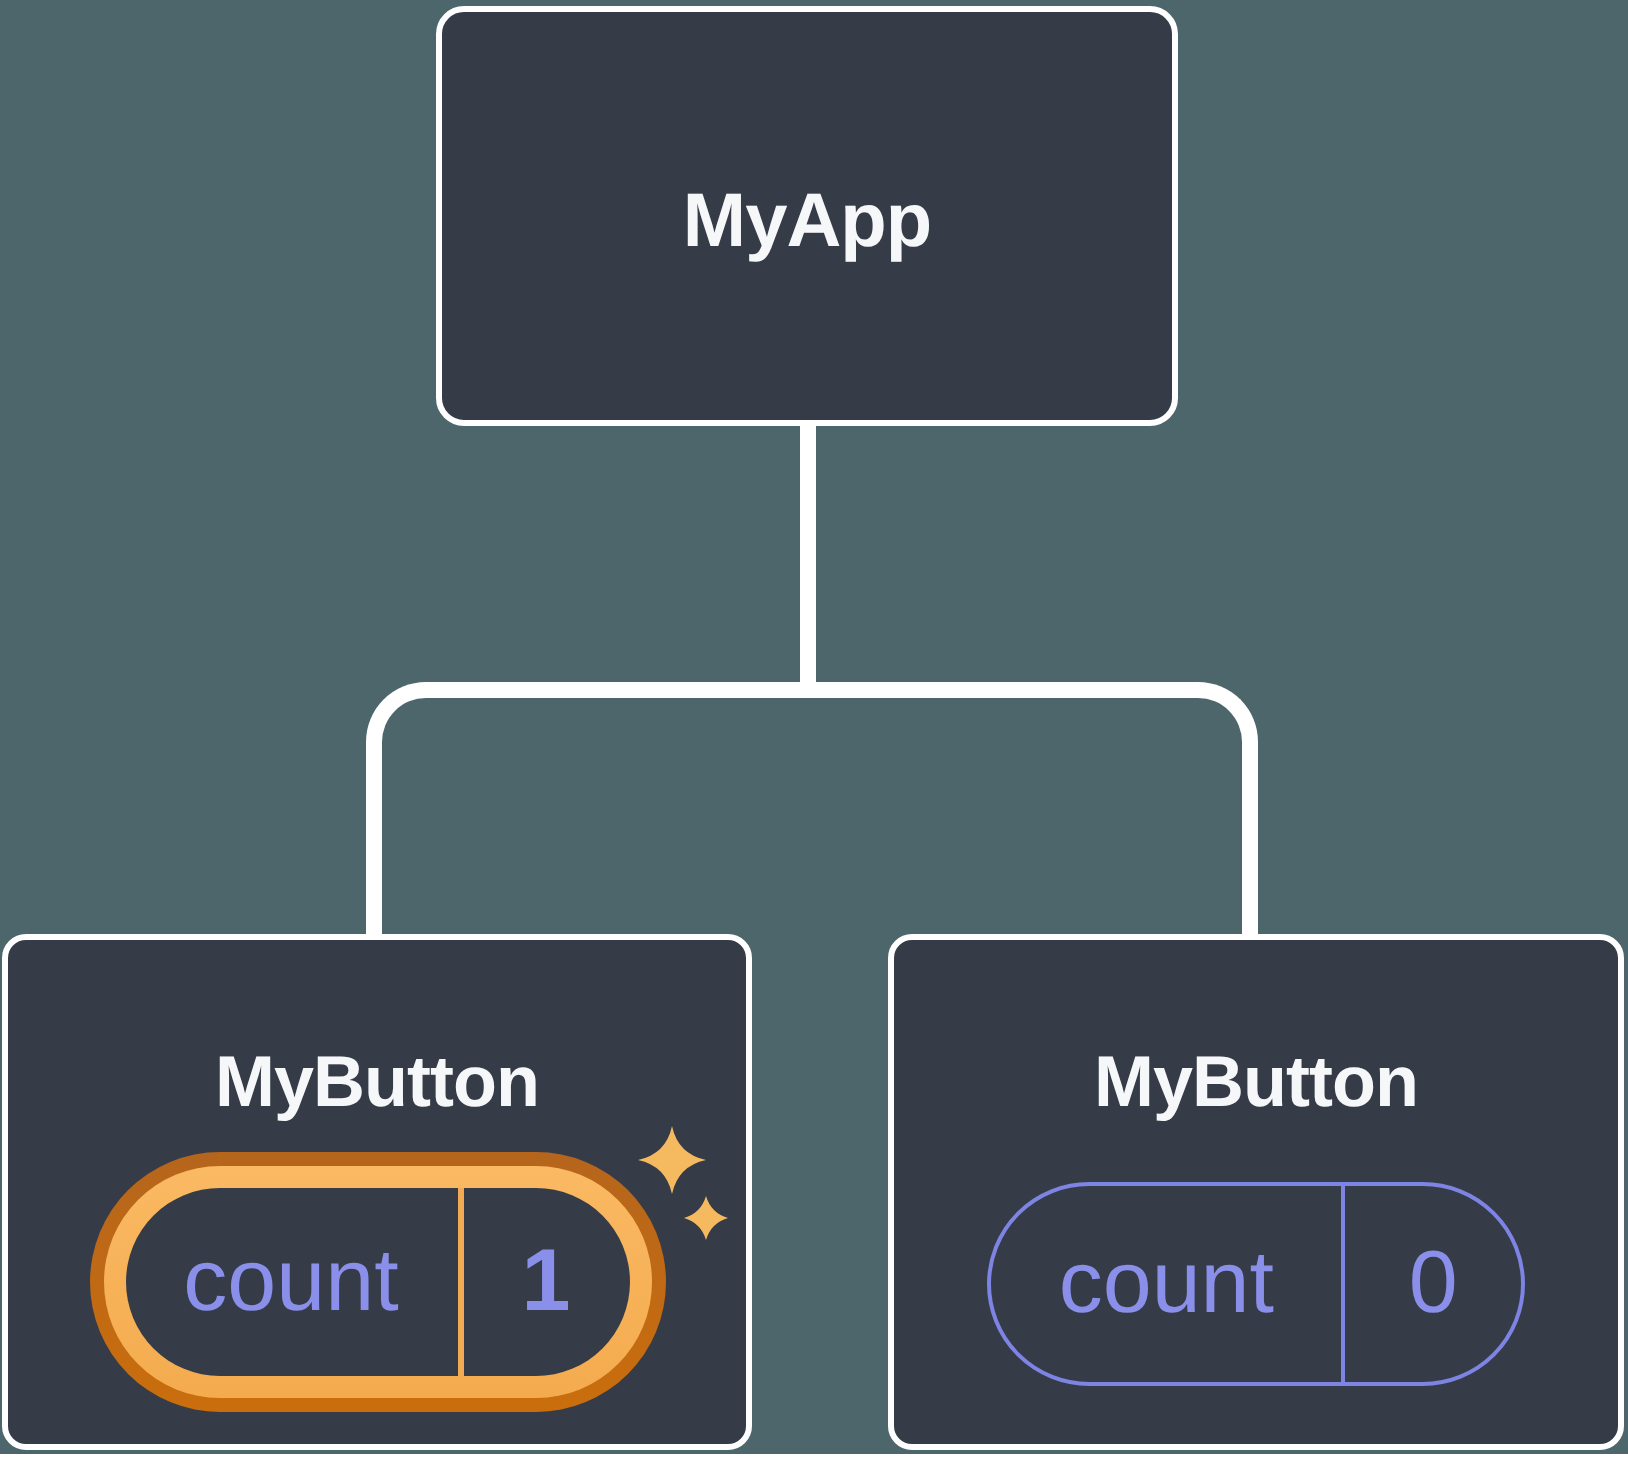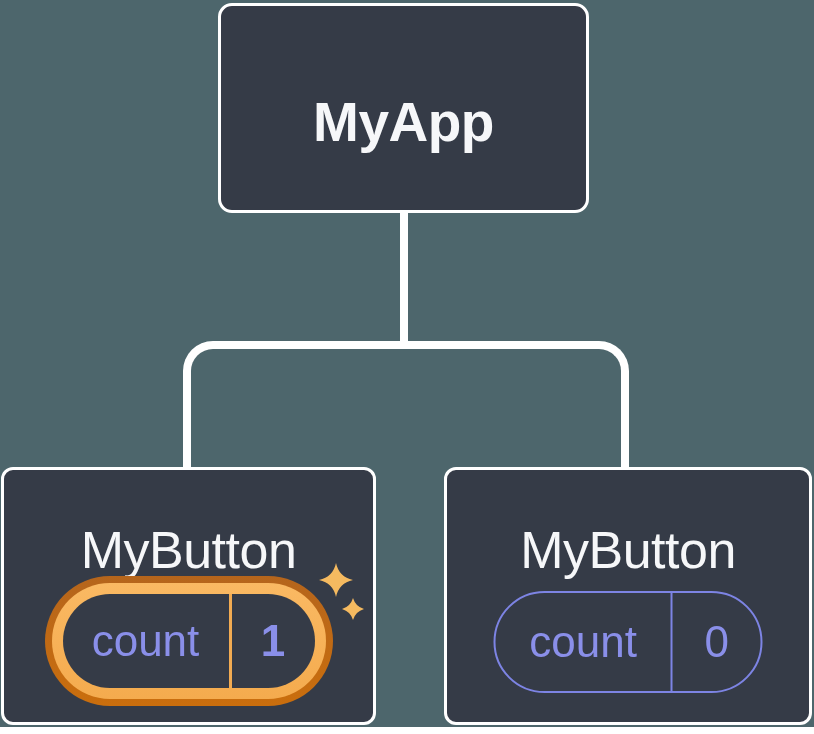--- a/index.html
+++ b/index.html
@@ -46,30 +46,30 @@
     background:var(--node);
     border:3px solid var(--line);
     color:#f6f7f9;
   }
   .node-root{
     left:218px;top:3px;width:371px;height:210px;
     border-radius:14px;
   }
   .node-root .node-title{
     position:absolute;left:0;top:84px;width:100%;
-    text-align:center;font-size:55px;font-weight:700;letter-spacing:-0.5px;
+    text-align:center;font-size:38px;font-weight:700;letter-spacing:-0.5px;
   }
   .node-child{
     top:467px;width:375px;height:258px;border-radius:12px;
   }
   .node-child.left{left:1px;}
   .node-child.right{left:444px;width:368px;}
   .node-child .node-title{
     position:absolute;left:0;top:50px;width:100%;
-    text-align:center;font-size:52px;font-weight:400;letter-spacing:-0.5px;
+    text-align:center;font-size:36px;font-weight:700;letter-spacing:-0.5px;
   }
   
   .pill-wrap{position:absolute;left:50%;transform:translateX(-50%);text-align:center;}
   
   .hl-outer{
     top:106px;width:288px;height:130px;border-radius:65px;
     background:linear-gradient(180deg,var(--hl-outer-a),var(--hl-outer-b));
     padding:7px;
   }
   .hl-inner{

